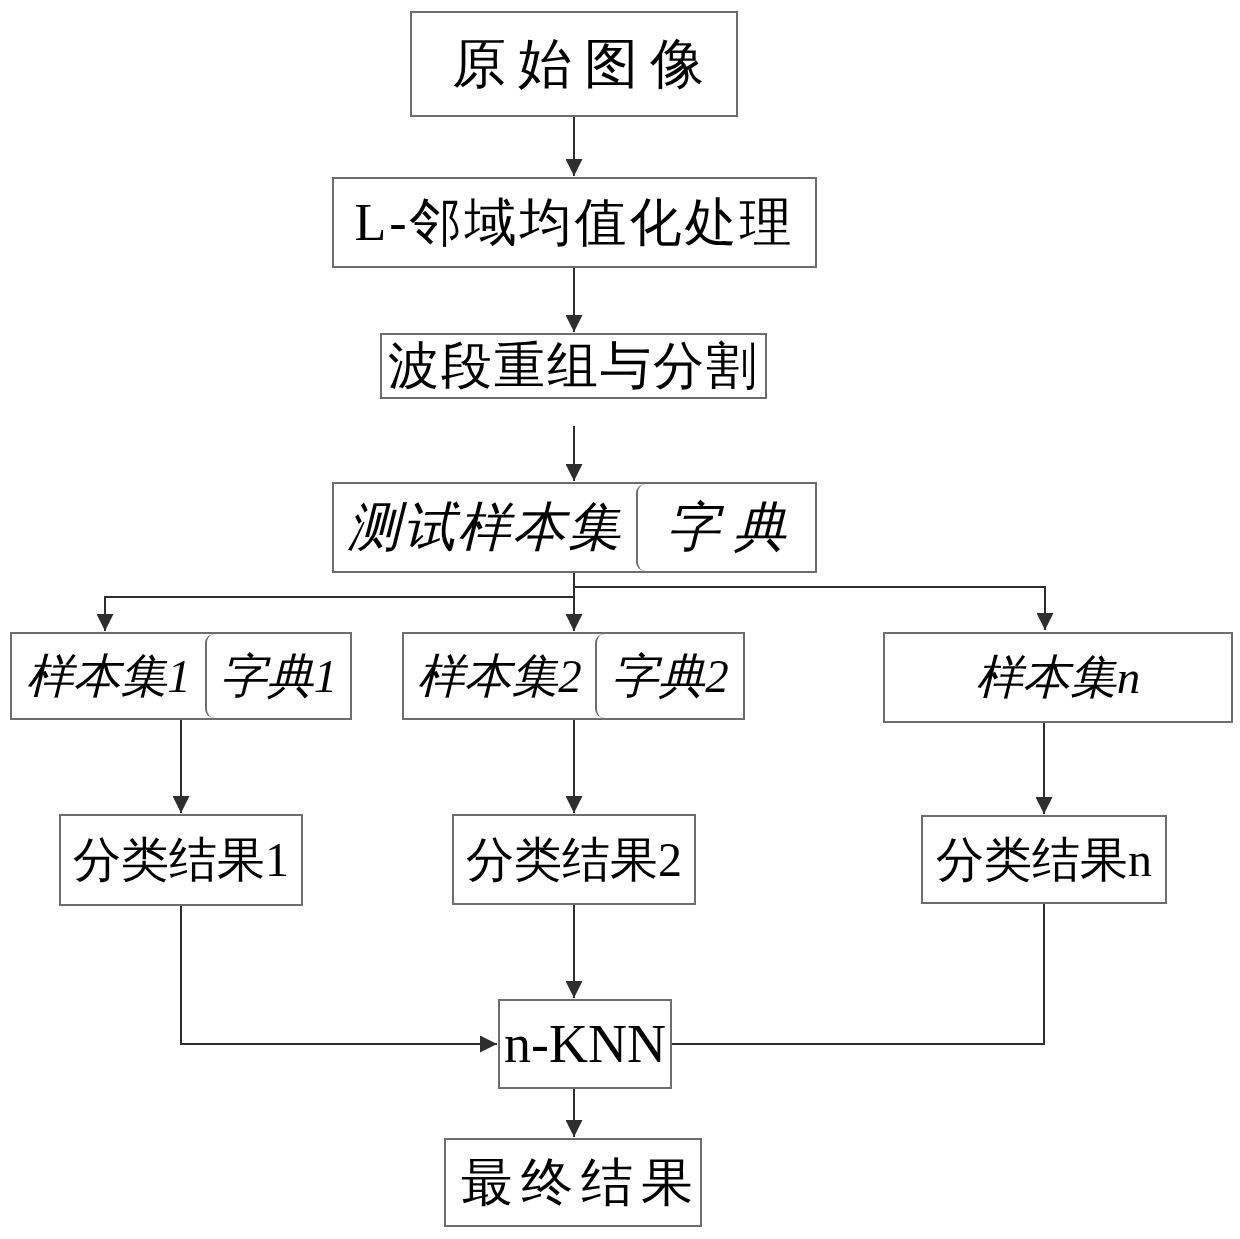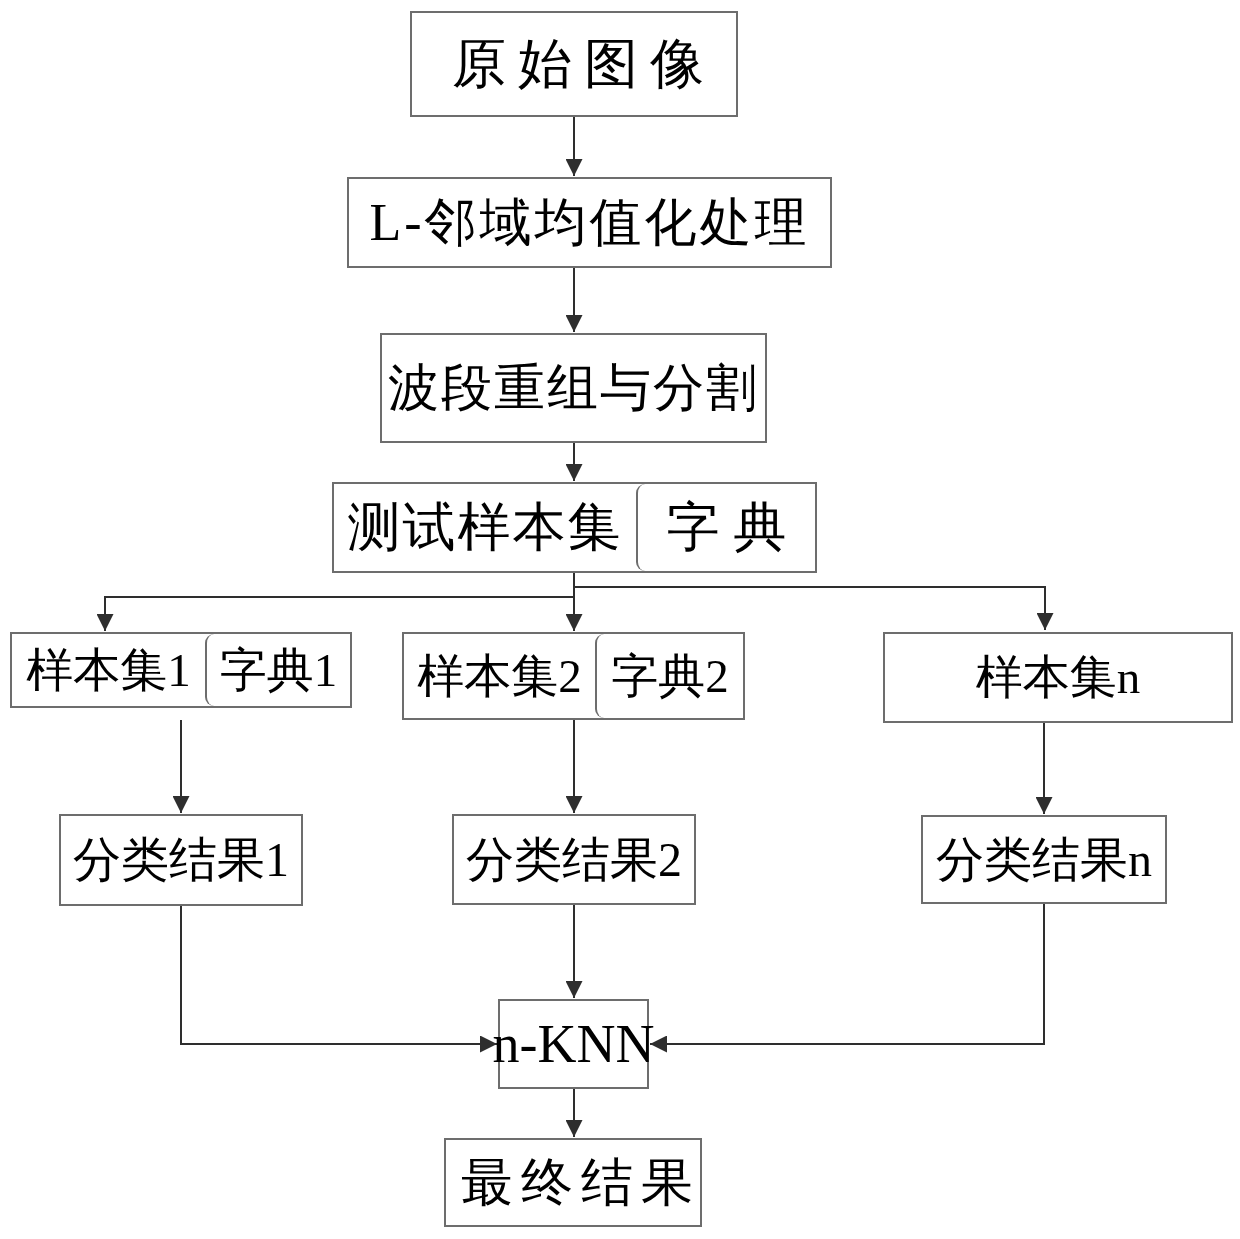--- a/index.html
+++ b/index.html
@@ -27,20 +27,21 @@
     color:var(--text);
     white-space:nowrap;
     line-height:1;
   }
   .split{padding:0;}
   .split .cell{
     box-sizing:border-box;
     height:100%;
     display:flex;align-items:center;justify-content:center;
     white-space:nowrap;
+    font-style:italic;
   }
   .split .cell + .cell{border-left:2px solid var(--box-border);border-radius:9px;}
 </style>
 </head>
 <body>
 
 <div id="canvas">
 
   <svg id="wires" viewBox="0 0 1240 1239" xmlns="http://www.w3.org/2000/svg">
     <defs>
@@ -60,38 +61,38 @@
     <path class="conn" d="M181 906 V1044 H497" marker-end="url(#arrow)"></path>
     <path class="conn" d="M1044 904 V1044 H650" marker-end="url(#arrow)"></path>
     <path class="conn" d="M574 905 V998" marker-end="url(#arrow)"></path>
     <path class="conn" d="M574 1089 V1137" marker-end="url(#arrow)"></path>
   </svg>
 
   <div class="box" style="left:410px;top:11px;width:328px;height:106px;font-size:54px;letter-spacing:12px;padding-left:20px;">
     <span>原始图像</span>
   </div>
 
-  <div class="box" style="left:332px;top:177px;width:485px;height:91px;font-size:52px;letter-spacing:3px;margin-left:15px;">
+  <div class="box" style="left:332px;top:177px;width:485px;height:91px;font-size:52px;letter-spacing:3px;">
     <span>L-邻域均值化处理</span>
   </div>
 
-  <div class="box" style="left:380px;top:333px;width:387px;height:110px;font-size:51px;letter-spacing:2px;">
+  <div class="box" style="left:380px;top:333px;width:387px;height:66px;font-size:51px;letter-spacing:2px;">
     <span>波段重组与分割</span>
   </div>
 
   <div class="box split" style="left:332px;top:482px;width:485px;height:91px;">
     <div class="cell" style="width:302px;font-size:53px;letter-spacing:2px;">
       <span>测试样本集</span>
     </div>
     <div class="cell" style="flex:1;font-size:53px;letter-spacing:14px;padding-left:14px;">
       <span>字典</span>
     </div>
   </div>
 
-  <div class="box split" style="left:10px;top:632px;width:342px;height:76px;">
+  <div class="box split" style="left:10px;top:632px;width:342px;height:88px;">
     <div class="cell" style="width:193px;font-size:47px;">
       <span>样本集1</span>
     </div>
     <div class="cell" style="flex:1;font-size:47px;">
       <span>字典1</span>
     </div>
   </div>
 
   <div class="box split" style="left:402px;top:632px;width:343px;height:88px;">
     <div class="cell" style="width:191px;font-size:47px;">
@@ -113,21 +114,21 @@
   </div>
 
   <div class="box" style="left:452px;top:814px;width:244px;height:91px;font-size:48px;">
     <span>分类结果2</span>
   </div>
 
   <div class="box" style="left:921px;top:815px;width:246px;height:89px;font-size:48px;">
     <span>分类结果n</span>
   </div>
 
-  <div class="box" style="left:498px;top:999px;width:151px;height:90px;font-size:54px;">
+  <div class="box" style="left:498px;top:999px;width:174px;height:90px;font-size:54px;">
     <span>n-KNN</span>
   </div>
 
   <div class="box" style="left:444px;top:1138px;width:258px;height:89px;font-size:52px;letter-spacing:8px;padding-left:16px;">
     <span>最终结果</span>
   </div>
 
 </div>
 
 </body></html>

